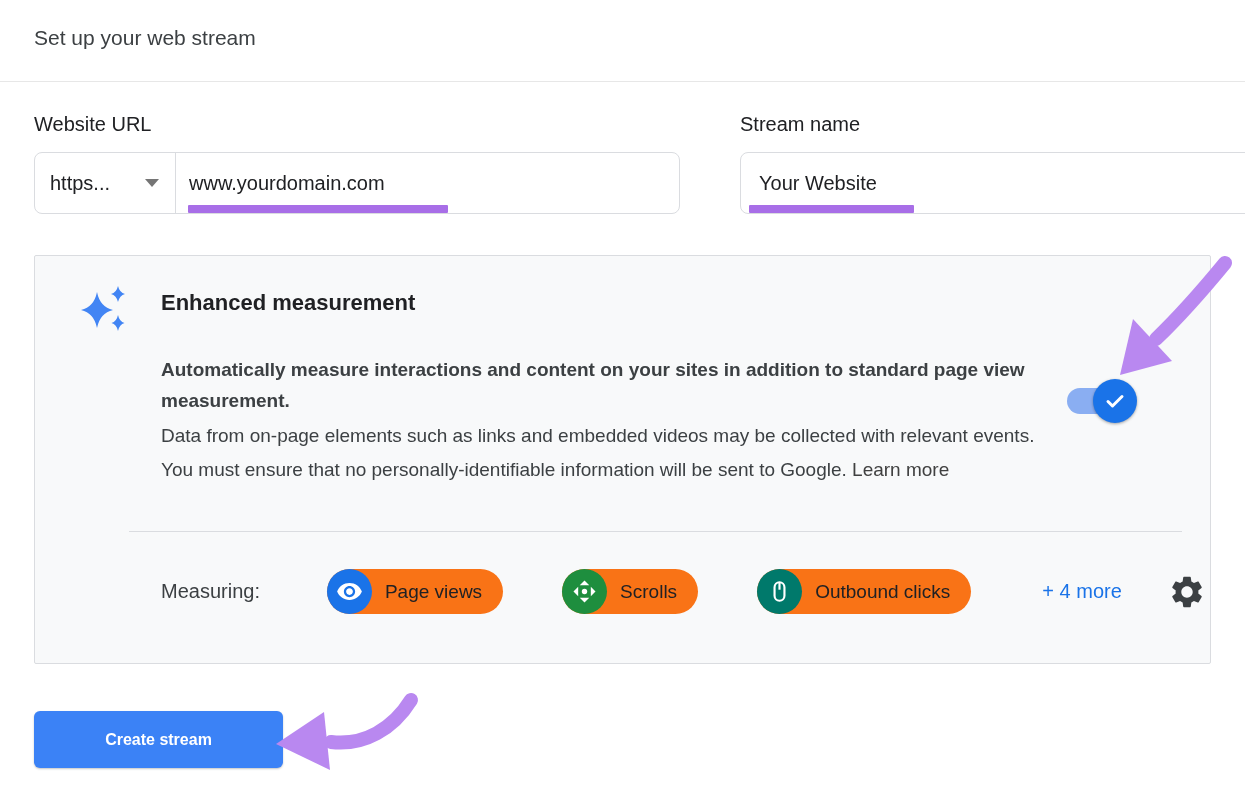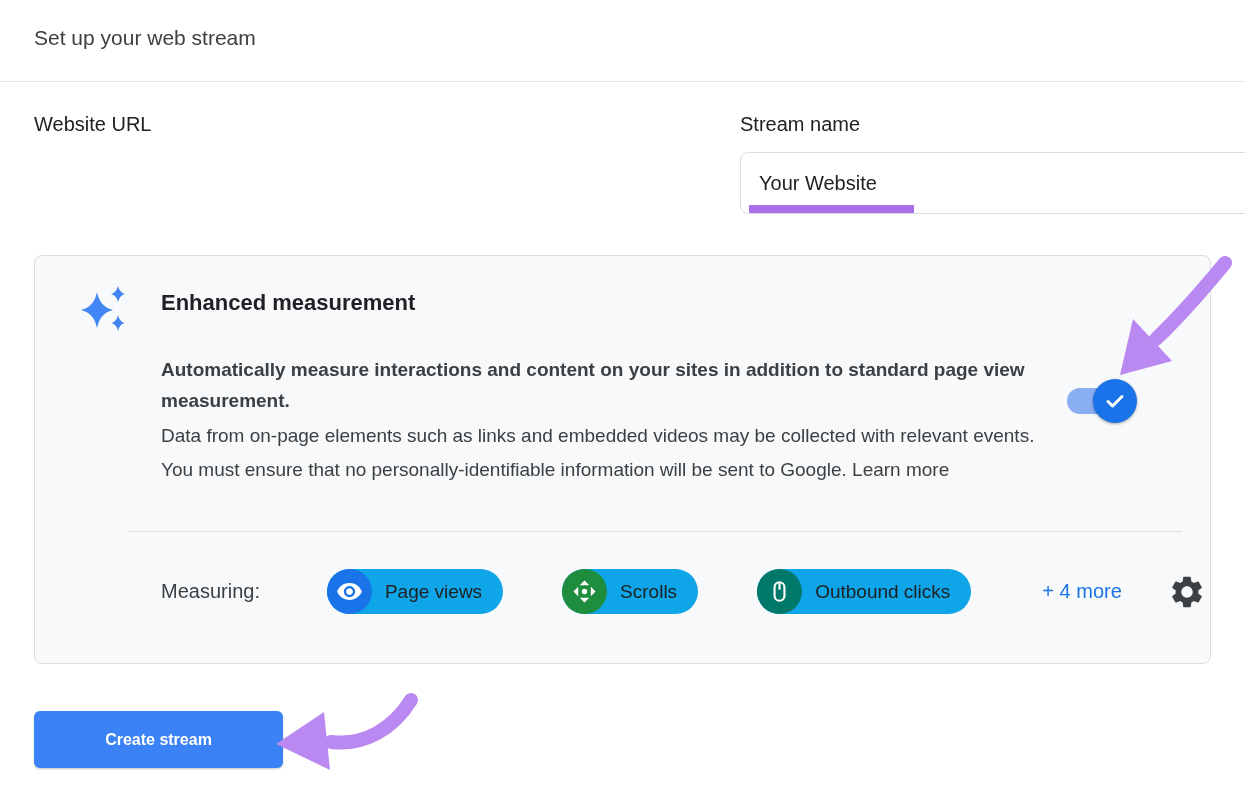--- a/index.html
+++ b/index.html
@@ -24,39 +24,39 @@
   .protocol-select span.proto-text { font-size:20px; color:#202124; }
   .caret { width:0; height:0; border-left:7px solid transparent; border-right:7px solid transparent; border-top:8px solid #757575; margin-left:8px; }
   .field-sep { width:1px; height:100%; background:#dadce0; }
   .field-value { font-size:20px; color:#202124; padding-left:13px; }
   .stream-field .field-value { padding-left:18px; }
   .purple-underline { position:absolute; bottom:0; height:8px; background:#a86ee7; border-radius:1px; }
   .url-underline { left:153px; width:260px; }
   .stream-underline { left:8px; width:165px; }
 
   
-  .card { position:absolute; left:34px; top:255px; width:1177px; height:409px; background:#f8f9fa; border:1px solid #dadce0; border-radius:8px; }
+  .card { position:absolute; left:34px; top:255px; width:1177px; height:409px; background:#f8f9fa; border:1px solid #dadce0; border-radius:2px; }
   .sparkle { position:absolute; left:42px; top:26px; }
   .card-title { position:absolute; left:126px; top:34px; font-size:22px; font-weight:700; color:#202124; }
   .card-text { position:absolute; left:126px; top:98px; width:900px; font-size:19px; color:#3c4043; }
   .desc-bold { font-weight:700; line-height:31px; color:#3c4043; }
   .desc-regular { font-weight:400; line-height:34px; margin-top:3px; }
   .learn-more { color:#404040; cursor:pointer; }
 
   
   .toggle { position:absolute; left:1032px; top:132px; width:66px; height:26px; cursor:pointer; }
   .toggle-track { position:absolute; left:0; top:0; width:66px; height:26px; border-radius:13px; background:#8aaef2; }
   .toggle-thumb { position:absolute; left:26px; top:-9px; width:44px; height:44px; border-radius:50%; background:#1a73e8; box-shadow:0 1px 3px rgba(0,0,0,.35); display:flex; align-items:center; justify-content:center; }
 
   .card-divider { position:absolute; left:94px; top:275px; width:1053px; height:1px; background:#dadce0; }
 
   
   .measuring-row { position:absolute; left:126px; top:313px; width:1020px; display:flex; align-items:center;gap:46px; }
   .measuring-label { font-size:20px; font-weight:500; color:#3c4043; margin-right:21px; }
-  .chip { display:inline-flex; align-items:center; height:45px; background:#0ea5e9; border-radius:23px; margin-right:13px; padding-right:21px; }
+  .chip { display:inline-flex; align-items:center; height:45px; background:#f97316; border-radius:23px; margin-right:13px; padding-right:21px; }
   .chip-icon { width:45px; height:45px; border-radius:50%; display:flex; align-items:center; justify-content:center; margin-right:13px; flex:none; }
   .chip-icon-pageviews { background:#1a73e8; }
   .chip-icon-scrolls { background:#1e8e3e; }
   .chip-icon-outbound { background:#00796b; }
   .chip-label { font-size:19px; font-weight:500; color:#202124; white-space:nowrap; }
   .more-link { font-size:20px; font-weight:500; color:#1a73e8; margin-left:12px; cursor:pointer; white-space:nowrap; }
   .gear-btn { margin-left:auto; margin-right:36px; cursor:pointer; display:flex; align-items:center; }
 
   
   .create-btn { position:absolute; left:34px; top:711px; width:249px; height:57px; background:#3b82f6; color:#fff; font-family:"Liberation Sans",sans-serif; font-size:16px; font-weight:700; border:none; border-radius:6px; cursor:pointer; box-shadow:0 1px 2px rgba(60,64,67,.3); }
@@ -66,20 +66,29 @@
 </style>
 </head>
 <body>
 
 <div class="screen">
 
   <div class="page-title">Set up your web stream</div>
   <div class="top-divider"></div>
 
   <div class="field-label label-url">Website URL</div>
+  <div class="field url-field">
+    <div class="protocol-select">
+      <span class="proto-text">https...</span>
+      <span class="caret"></span>
+    </div>
+    <div class="field-sep"></div>
+    <div class="field-value">www.yourdomain.com</div>
+    <div class="purple-underline url-underline"></div>
+  </div>
 
   <div class="field-label label-stream">Stream name</div>
   <div class="field stream-field">
     <div class="field-value">Your Website</div>
     <div class="purple-underline stream-underline"></div>
   </div>
 
   <div class="card">
     <svg class="sparkle" width="52" height="52" viewBox="0 0 52 52">
       <g fill="#4285f4">

